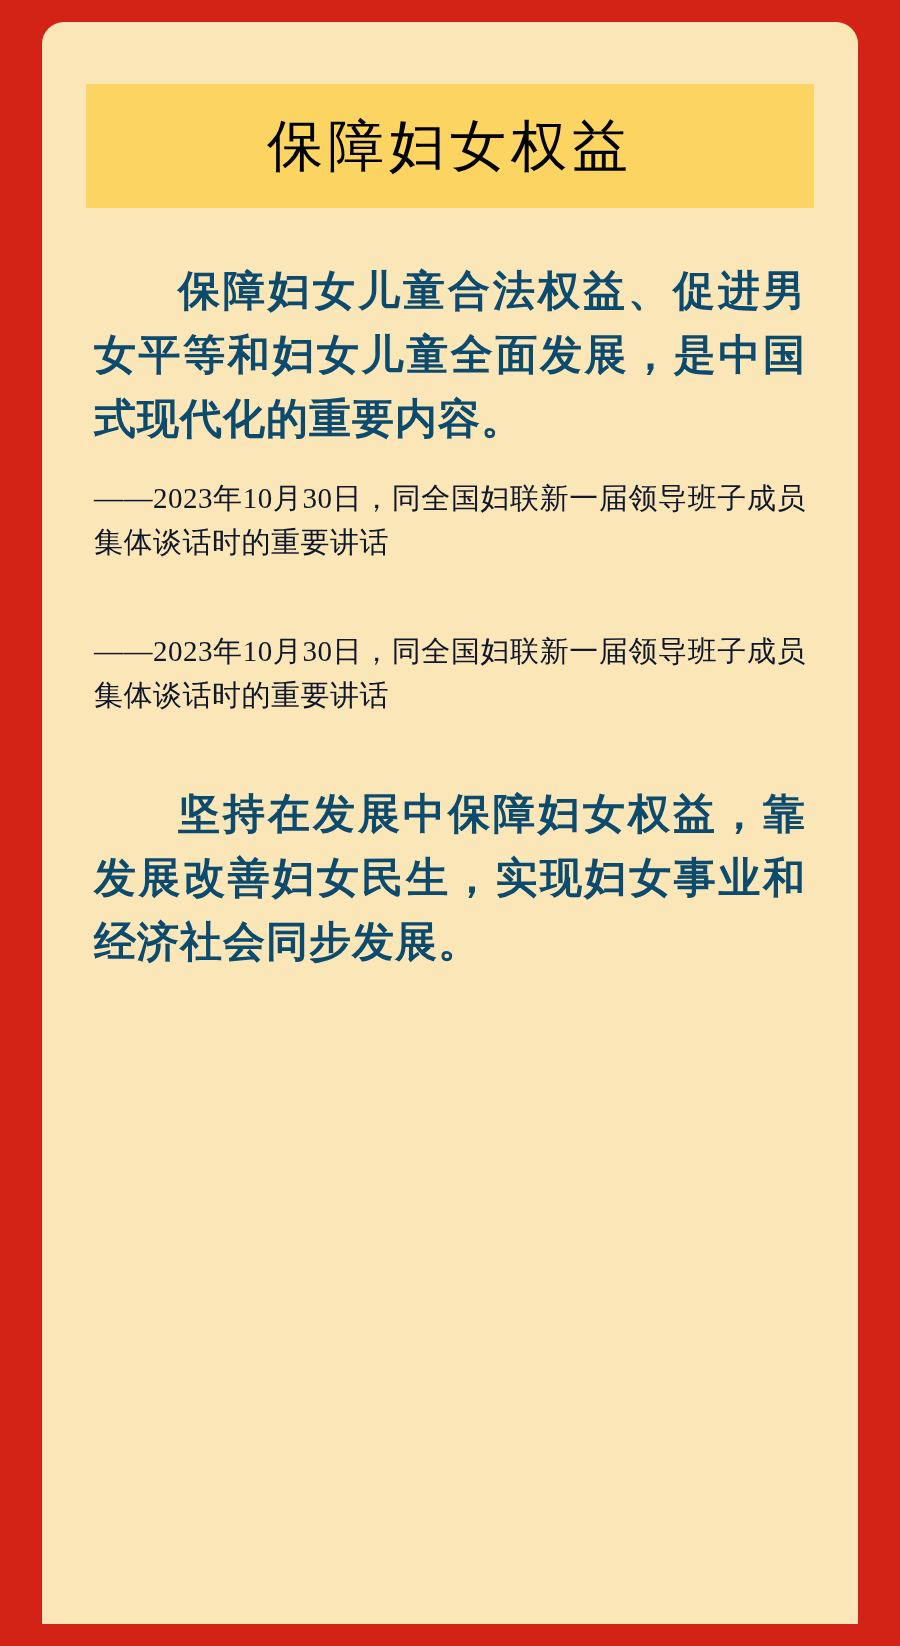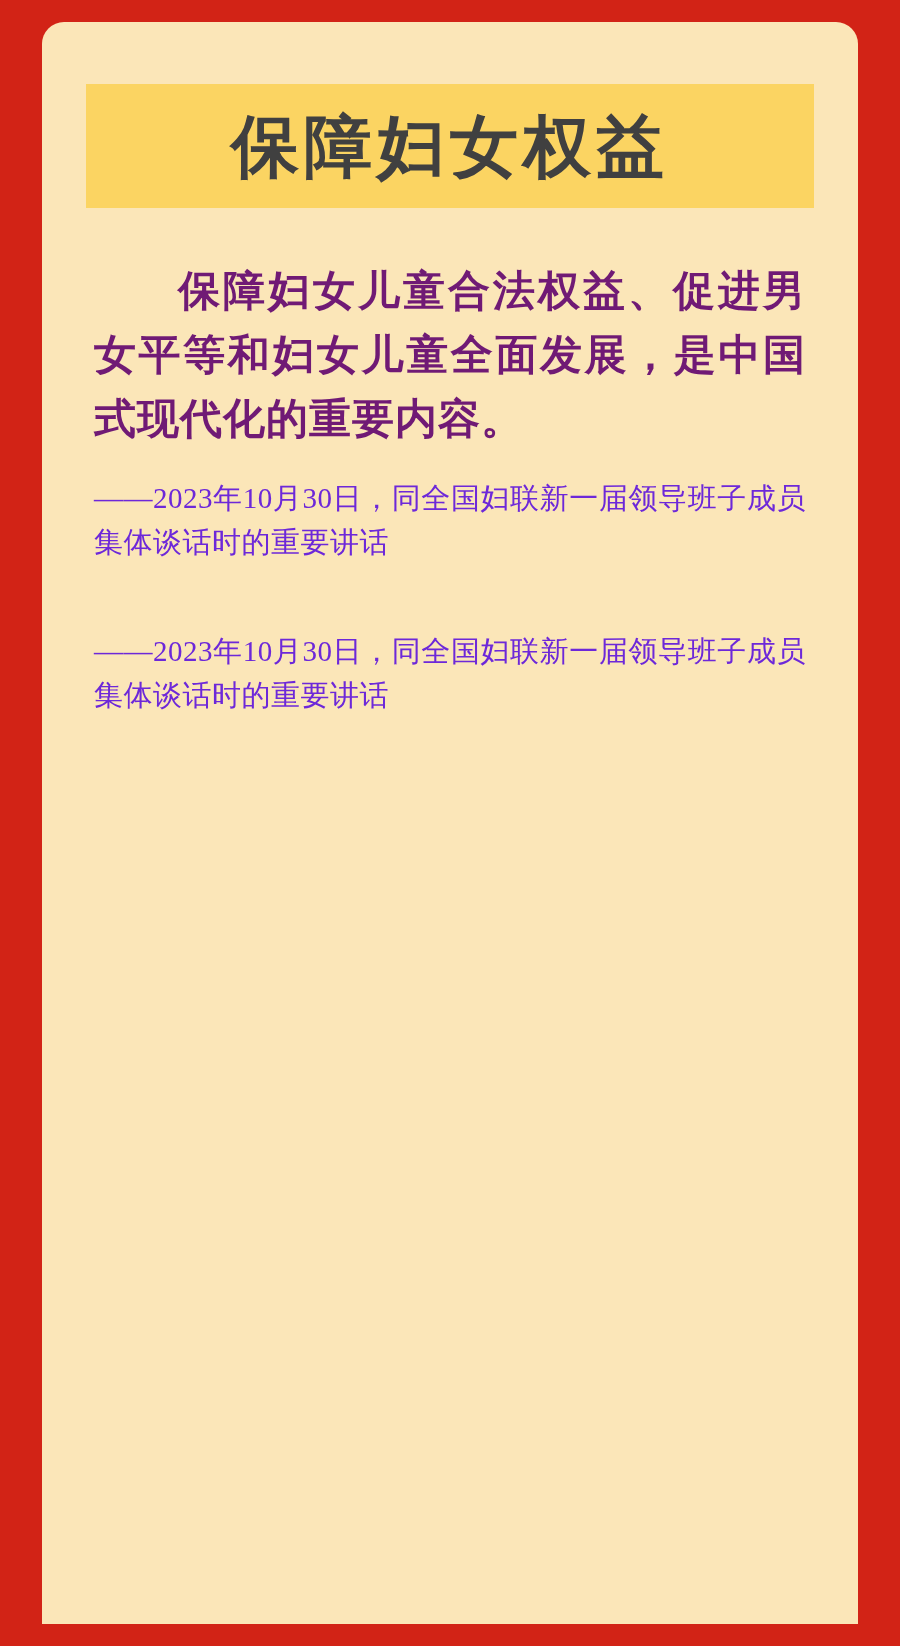--- a/index.html
+++ b/index.html
@@ -30,50 +30,50 @@
     margin: 62px 44px 0 44px;
     height: 124px;
     background: #fbd462;
     display: flex;
     align-items: center;
     justify-content: center;
   }
 
   .title-text {
     font-family: "Liberation Sans", "DejaVu Sans", sans-serif;
-    font-weight: bold;
-    font-size: 68px;
+    font-weight: normal;
+    font-size: 56px;
     letter-spacing: 5px;
-    color: #404040;
+    color: #000000;
     line-height: 1;
   }
 
   .content {
     padding: 0 52px;
     margin-top: 52px;
   }
 
   .quote-block {
     margin-bottom: 20px;
   }
 
   .quote-text {
     font-family: "Liberation Serif", "DejaVu Serif", serif;
     font-weight: bold;
-    color: #701a75;
+    color: #0c4a6e;
     font-size: 42px;
     line-height: 1.52;
     text-indent: 84px;
     letter-spacing: 1px;
     text-align: justify;
   }
 
   .quote-source {
     font-family: "Liberation Serif", "DejaVu Serif", serif;
-    color: #6d28d9;
+    color: #0f172a;
     font-size: 29px;
     line-height: 1.5;
     margin-top: 26px;
     text-align: justify;
     letter-spacing: 0.5px;
   }
 
   .block-gap-1 { margin-bottom: 66px; }
   .block-gap-2 { margin-bottom: 66px; }
   .block-gap-3 { margin-bottom: 0; }
@@ -92,16 +92,17 @@
     <div class="quote-block block-gap-1">
       <div class="quote-text">保障妇女儿童合法权益、促进男女平等和妇女儿童全面发展，是中国式现代化的重要内容。</div>
       <div class="quote-source">——2023年10月30日，同全国妇联新一届领导班子成员集体谈话时的重要讲话</div>
     </div>
 
     <div class="quote-block block-gap-2">
       <div class="quote-source">——2023年10月30日，同全国妇联新一届领导班子成员集体谈话时的重要讲话</div>
     </div>
 
     <div class="quote-block block-gap-3">
+      <div class="quote-text">坚持在发展中保障妇女权益，靠发展改善妇女民生，实现妇女事业和经济社会同步发展。</div>
     </div>
 
   </div>
 </div>
 
 </body></html>

